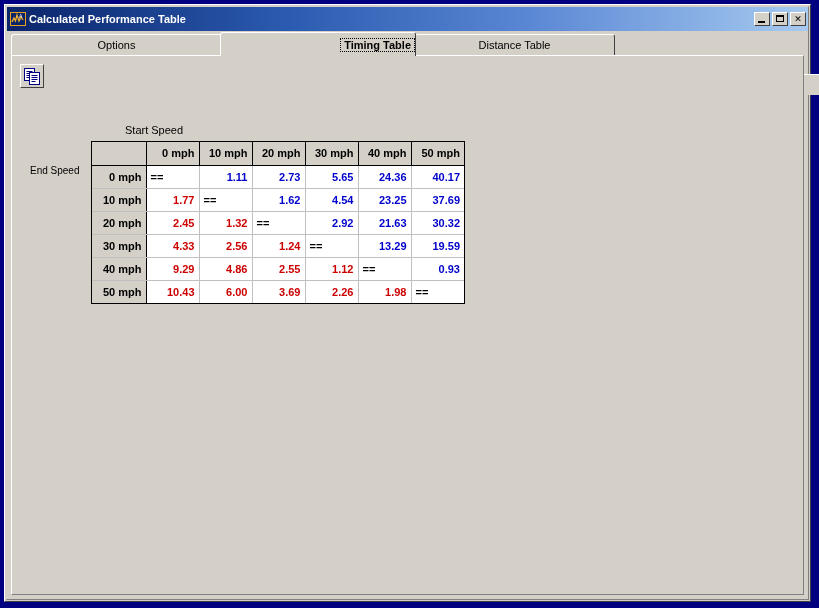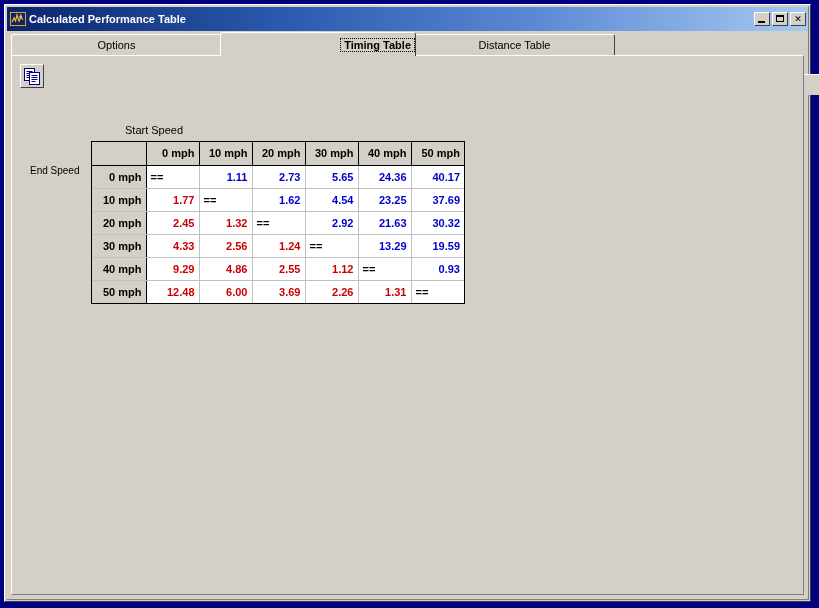--- a/index.html
+++ b/index.html
@@ -398,25 +398,25 @@
             <td class="rowhdr">40 mph</td>
             <td class="cell v-red">9.29</td>
             <td class="cell v-red">4.86</td>
             <td class="cell v-red">2.55</td>
             <td class="cell v-red">1.12</td>
             <td class="cell diag v-eq">==</td>
             <td class="cell lastcol v-blue">0.93</td>
           </tr>
           <tr>
             <td class="rowhdr">50 mph</td>
-            <td class="cell v-red">12.48</td>
+            <td class="cell v-red">10.43</td>
             <td class="cell v-red">6.00</td>
             <td class="cell v-red">3.69</td>
             <td class="cell v-red">2.26</td>
-            <td class="cell v-red">1.31</td>
+            <td class="cell v-red">1.98</td>
             <td class="cell diag lastcol v-eq">==</td>
           </tr>
         </tbody>
       </table>
     </div>
 
   </div>
 </div>
 
 </body></html>

